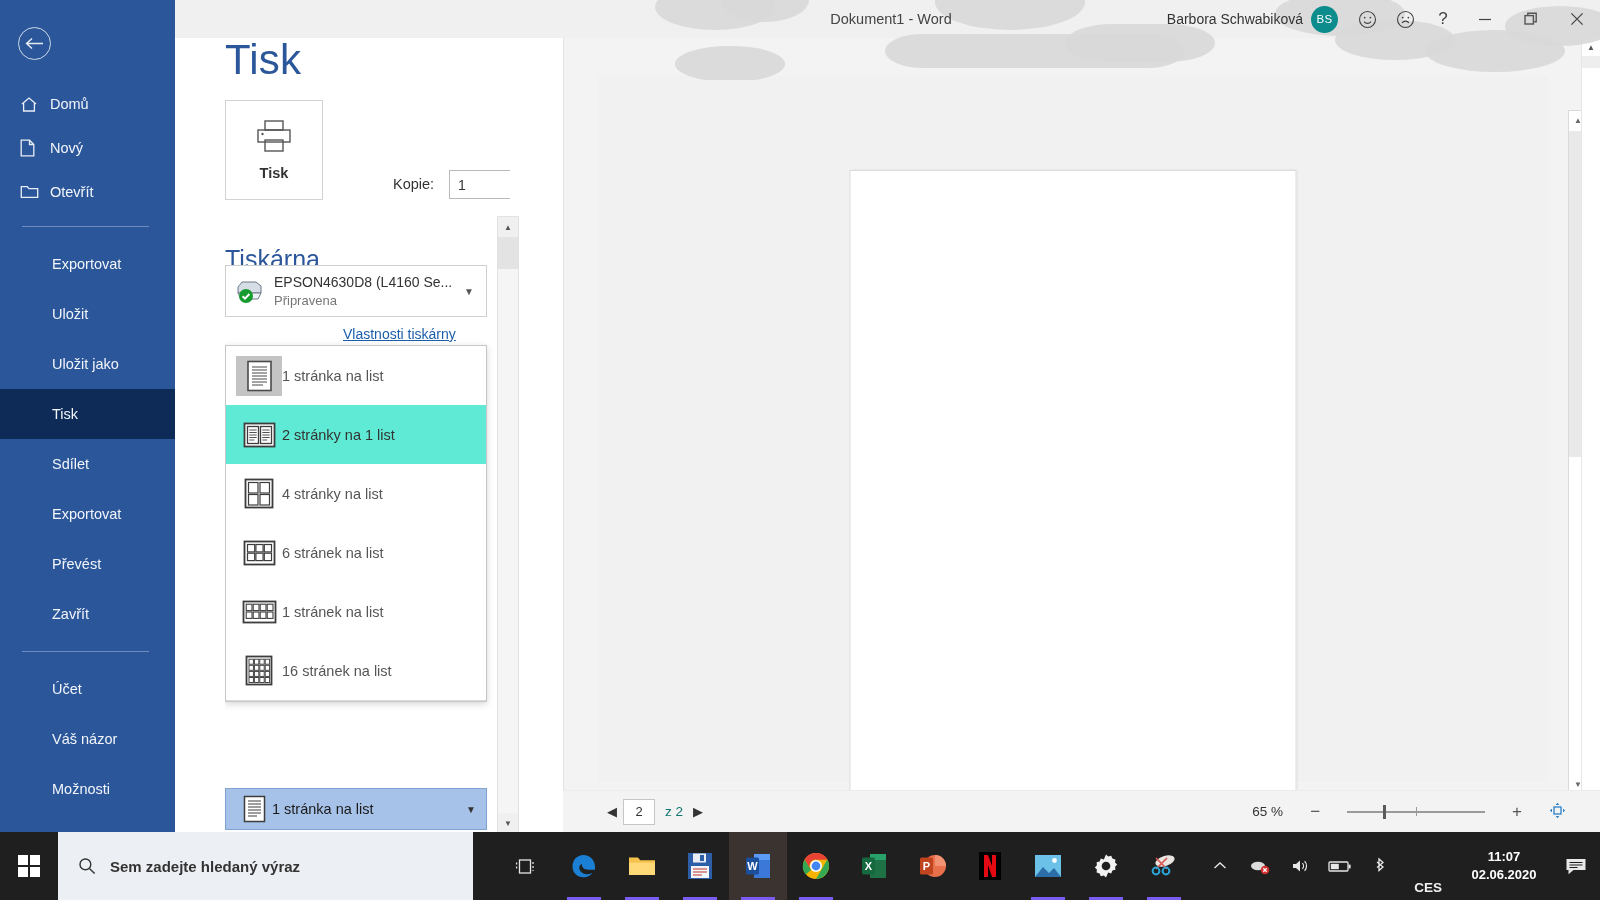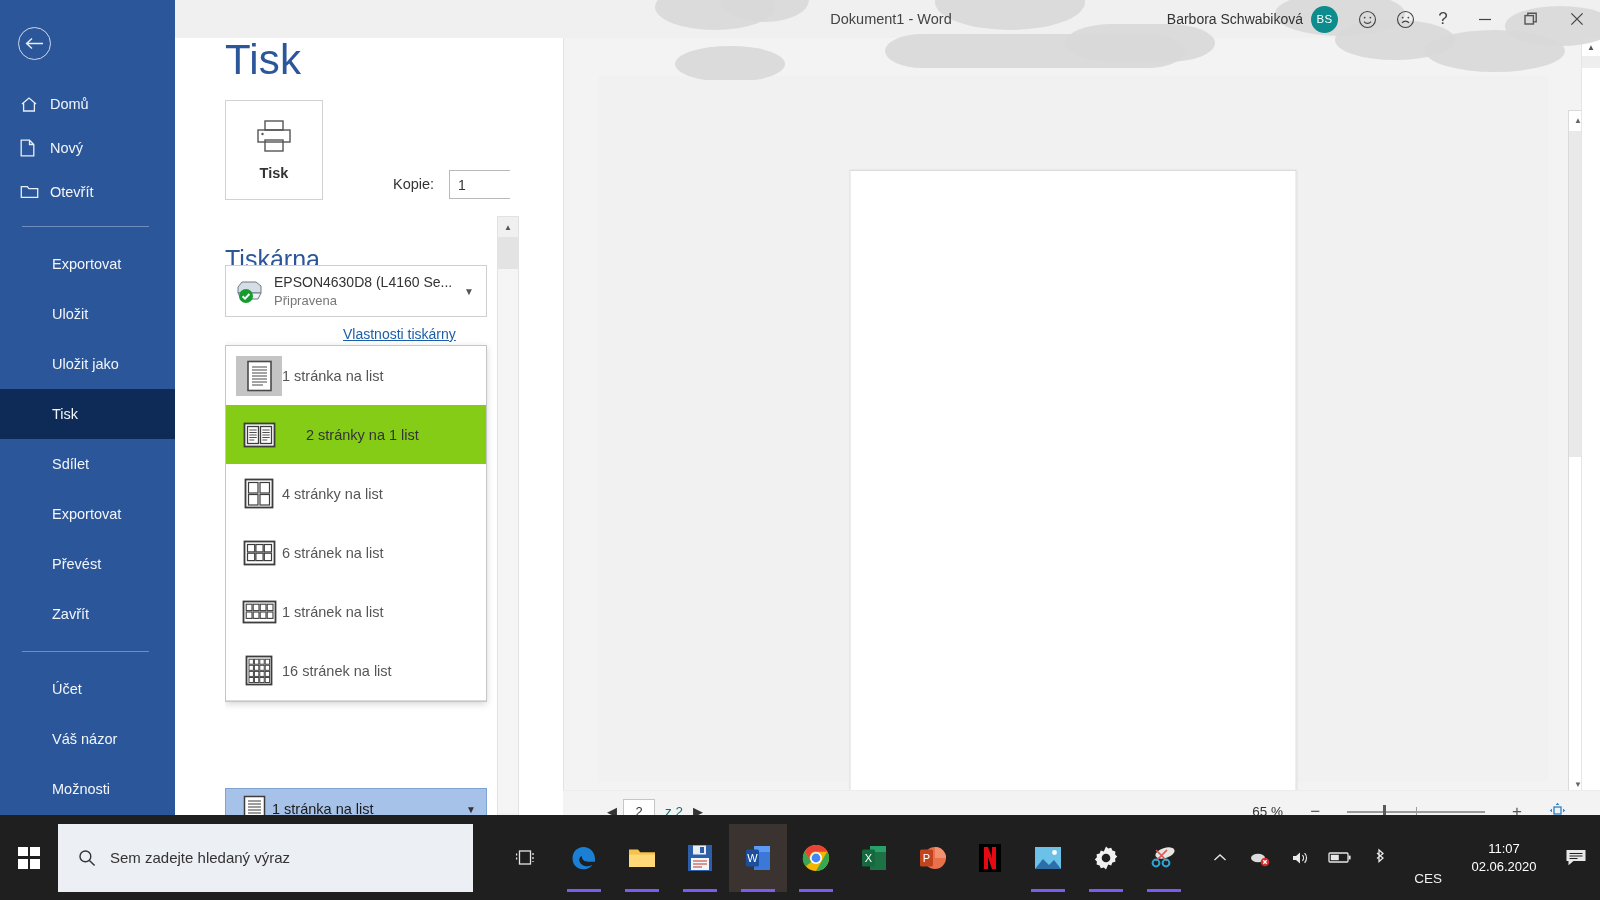--- a/index.html
+++ b/index.html
@@ -136,21 +136,21 @@
   
   .dd-list {
     position: absolute; top: 245px; left: 0; width: 262px;
     background: #fff; border: 1px solid #c6c6c6;
     box-shadow: 0 2px 7px rgba(0,0,0,.17); z-index: 12;
   }
   .dd-item {
     display: flex; align-items: center; height: 59px; padding-left: 10px;
     font-size: 14.5px; color: #555;
   }
-  .dd-item.hl { background: #84cc16; color: #333; gap: 24px; }
+  .dd-item.hl { background: #5eead4; color: #333; }
   .dd-item .glyph { width: 46px; display: flex; justify-content: center; }
   .dd-item .glyph.sel-box { background: #c4c4c4; padding: 4px 0; }
   .dd-sep { height: 1px; background: #dcdcdc; }
   .dd-sub {
     display: flex; align-items: center; height: 38px; padding: 0 10px;
     font-size: 14.5px; color: #333;
   }
   .dd-sub .glyph { width: 34px; display: flex; justify-content: center; }
   .dd-sub .chev { margin-left: auto; color: #555; font-size: 14px; }
   .dd-closed {
@@ -248,22 +248,22 @@
   .slider .tick {
     position: absolute; top: 3px; left: 50%; width: 1px; height: 9px; background: #9a9a9a;
   }
   .slider .knob {
     position: absolute; top: 1px; left: 36px; width: 3px; height: 14px; background: #5a5a5a;
   }
   .fit-icon { color: #2b7fc7; font-size: 14px; }
 
   
   .taskbar {
-    position: absolute; left: 0; bottom: 0; width: 1600px; height: 85px;
-    background: #1f1f1f; display: flex; align-items: center; z-index: 40;
+    position: absolute; left: 0; bottom: 0; width: 1600px; height: 68px;
+    background: #1f1f1f; display: flex; align-items: center; z-index: 40; font-weight: bold;
   }
   .start {
     width: 58px; height: 68px; display: flex; align-items: center;
     justify-content: center;
   }
   .win-logo {
     width: 22px; height: 22px; display: grid;
     grid-template-columns: 1fr 1fr; grid-template-rows: 1fr 1fr; gap: 2.5px;
   }
   .win-logo i { background: #fff; display: block; }

